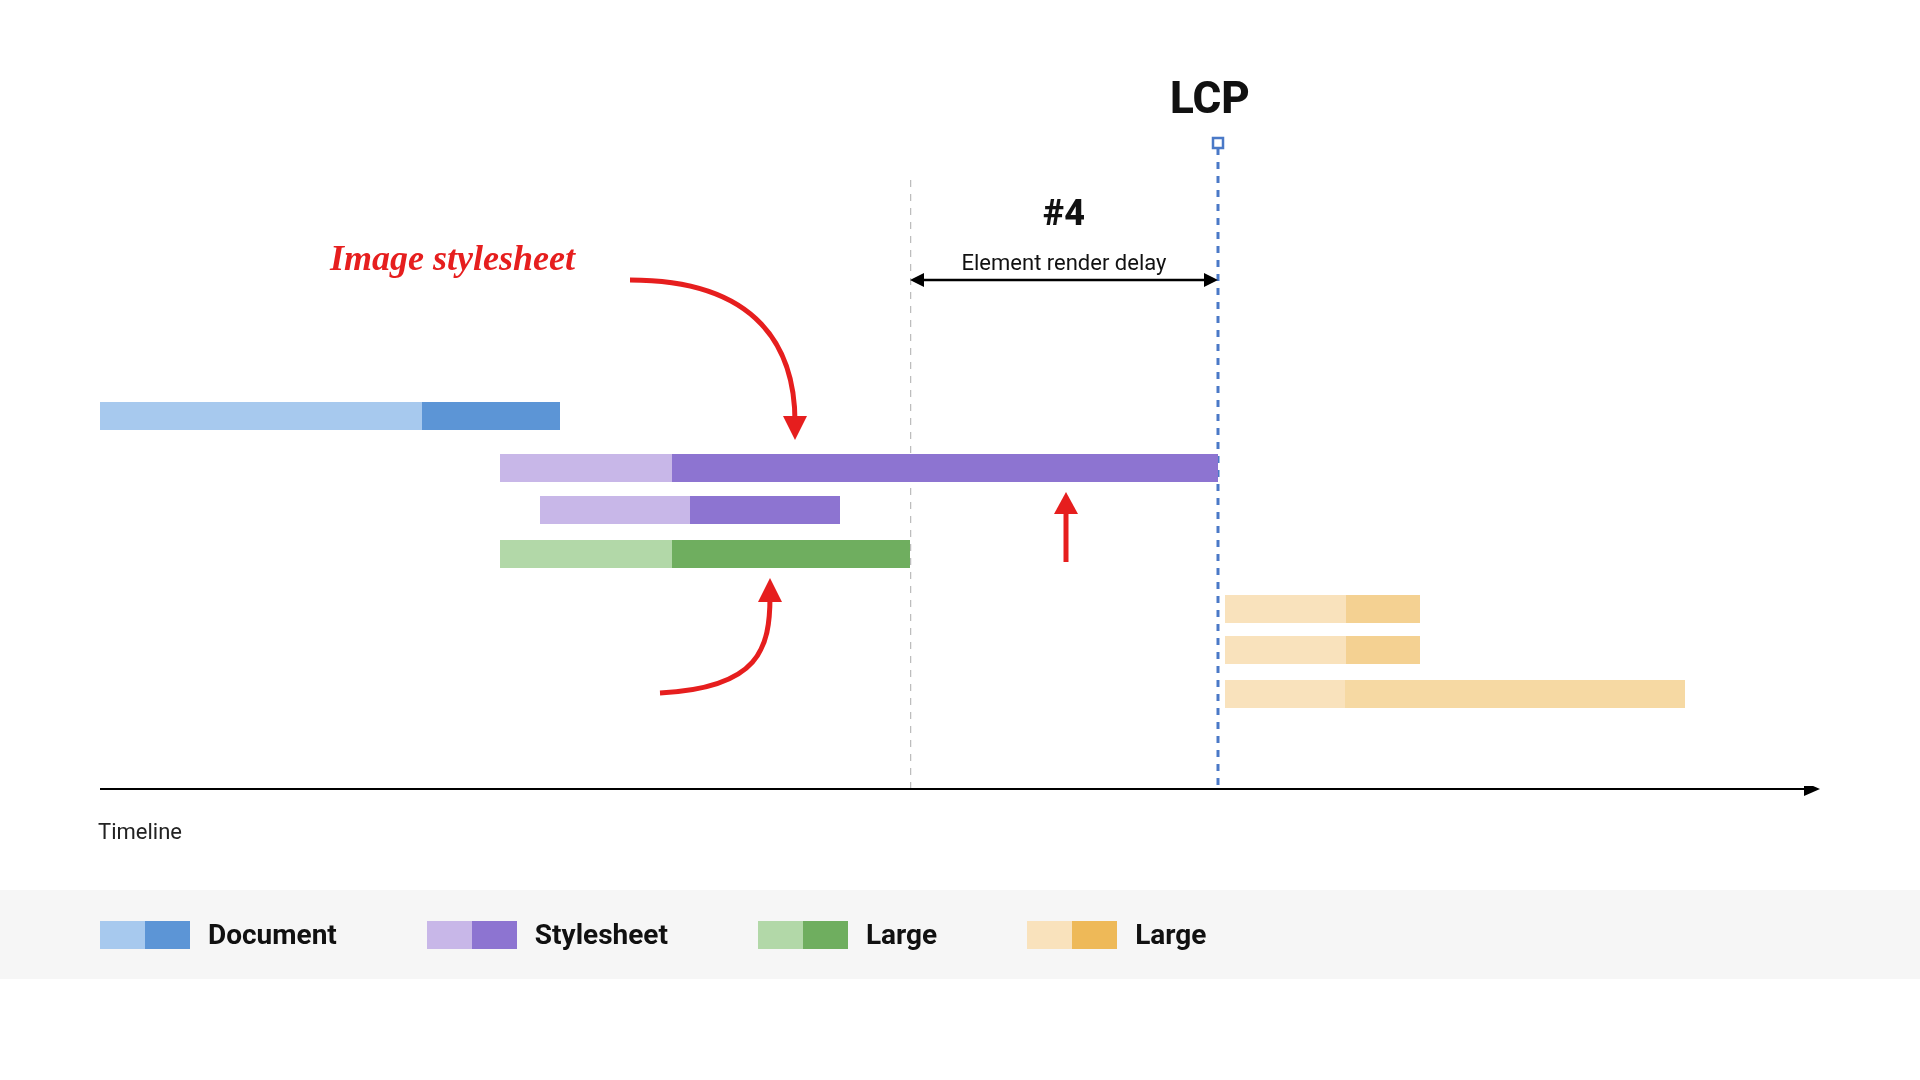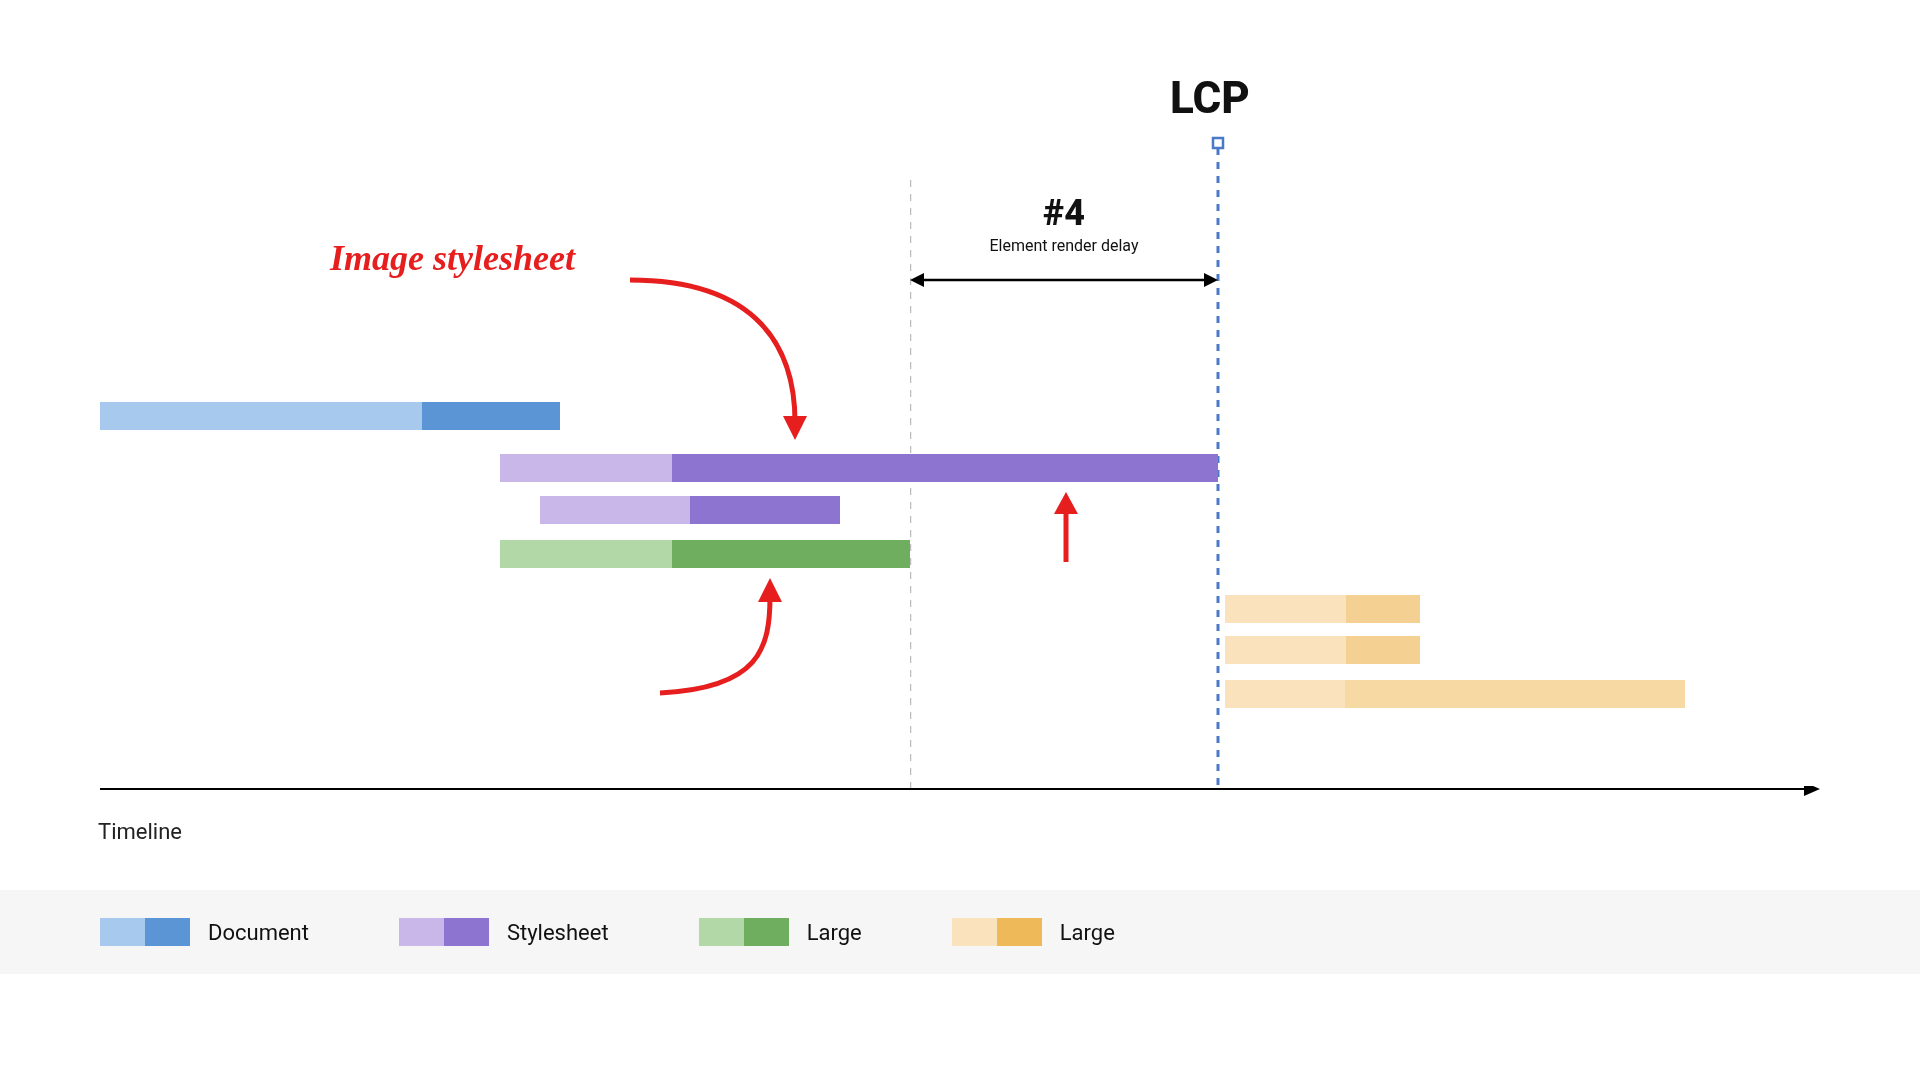--- a/index.html
+++ b/index.html
@@ -58,22 +58,22 @@
     display: flex;
     align-items: center;
     gap: 18px;
   }
   .legend-swatch {
     display: flex;
     width: 90px;
     height: 28px;
   }
   .legend-label {
-    font-weight: 400;
-    font-size: 22px;
+    font-weight: 700;
+    font-size: 28px;
     color: #111;
   }
   .axis-label {
     position: absolute;
     font-size: 22px;
     color: #222;
     margin-top: 9px;
   }
 </style>
 </head>
@@ -87,21 +87,21 @@
     <rect x="-5" y="0" width="10" height="10" fill="none" stroke="#4a79c7" stroke-width="2.5"></rect>
     <line x1="0" y1="10" x2="0" y2="650" stroke="#4a79c7" stroke-width="3" stroke-dasharray="7 7"></line>
   </svg>
 
   <svg style="position:absolute; left:910px; top:180px;" width="2" height="610">
     <line x1="0" y1="0" x2="0" y2="610" stroke="#bdbdbd" stroke-width="2.5" stroke-dasharray="7 7"></line>
   </svg>
 
   <div class="label-black" style="left:910px; top:192px; width:308px;">
     <div style="font-weight:800; font-size:36px;">#4</div>
-    <div style="font-size:16px; margin-top:2px;">Element render delay</div>
+    <div style="font-size:22px; margin-top:16px;">Element render delay</div>
   </div>
   <svg style="position:absolute; left:910px; top:268px;" width="308" height="24">
     <line x1="6" y1="12" x2="302" y2="12" stroke="#000" stroke-width="2.5"></line>
     <polygon points="0,12 14,5 14,19" fill="#000"></polygon>
     <polygon points="308,12 294,5 294,19" fill="#000"></polygon>
   </svg>
 
   <div class="bar" style="left:100px; top:402px; width:460px;">
     <div class="bar-inner">
       <div class="seg" style="width:70%; background:#a7c9ee;"></div>

